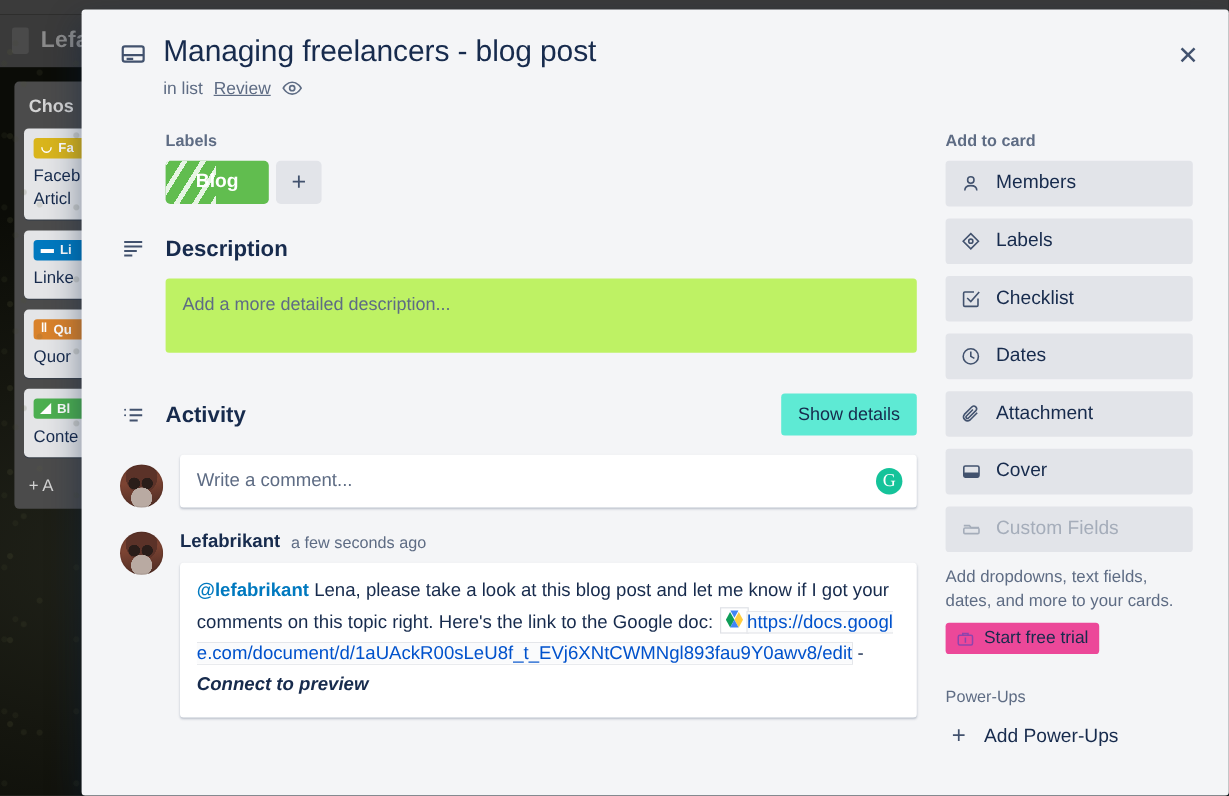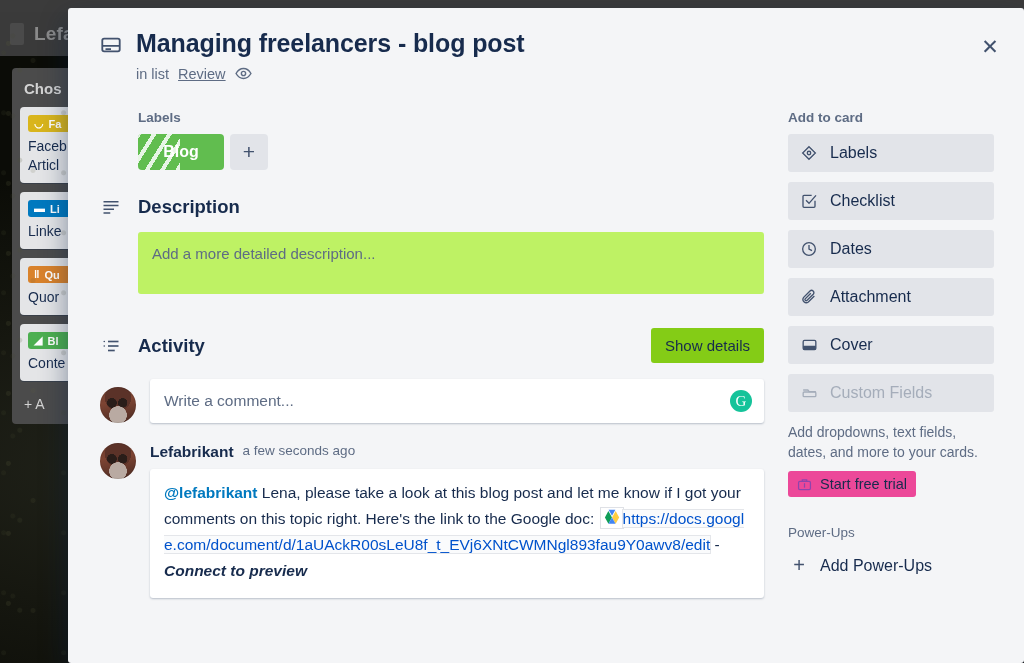--- a/index.html
+++ b/index.html
@@ -90,21 +90,21 @@
     color: #42526e; font-size: 21px; line-height: 1; cursor: pointer;
     background: transparent; border: none; font-family: "Liberation Sans", sans-serif;
   }
 
   .modal-inner { padding: 20px 24px 0 24px; position: relative; height: 100%; }
 
   
   .card-header { display: flex; gap: 14px; padding-left: 8px; }
   .card-header-icon { color: #42526e; flex: 0 0 auto; padding-top: 6px; }
   .card-title {
-    font-size: 25px; font-weight: 700; color: #172b4d; line-height: 30px;
+    font-size: 25px; font-weight: 400; color: #172b4d; line-height: 30px;
     margin: 0; letter-spacing: -0.1px;
   }
   .card-subtitle {
     margin-top: 7px; font-size: 14.5px; color: #5e6c84;
     display: flex; align-items: center; gap: 9px;
   }
   .card-subtitle .list-link {
     color: #5e6c84; text-decoration: underline; cursor: pointer;
   }
   .eye-icon { color: #5e6c84; display: inline-flex; }
@@ -151,21 +151,21 @@
     background: #bef264; border-radius: 3px;
     min-height: 62px; padding: 13px 14px;
     color: #5e6c84; font-size: 15px; cursor: pointer;
   }
 
   .activity-block { margin-top: 34px; }
   .activity-head-row {
     display: flex; align-items: center; justify-content: space-between;
   }
   .show-details-btn {
-    background: #84cc16; border: none; border-radius: 3px;
+    background: #5eead4; border: none; border-radius: 3px;
     color: #172b4d; font-size: 15px; padding: 9px 14px; cursor: pointer;
     font-family: "Liberation Sans", sans-serif;
   }
 
   .avatar {
     width: 36px; height: 36px; border-radius: 50%; flex: 0 0 36px;
     background:
       radial-gradient(circle at 50% 78%, #b9aaa2 0 26%, rgba(185,170,162,0) 27%),
       radial-gradient(circle at 33% 44%, #2a1d19 0 15%, rgba(0,0,0,0) 16%),
       radial-gradient(circle at 63% 44%, #2a1d19 0 15%, rgba(0,0,0,0) 16%),
@@ -188,21 +188,21 @@
     width: 22px; height: 22px; border-radius: 50%;
     background: #15c39a;
     display: flex; align-items: center; justify-content: center;
     color: #fff; font-size: 15px; font-weight: 400; line-height: 1;
     font-family: "Liberation Serif", serif;
     cursor: pointer;
   }
 
   .activity-item { display: flex; gap: 14px; margin-top: 20px; align-items: flex-start; }
   .activity-body { flex: 1 1 auto; }
-  .act-meta { display: flex; align-items: flex-start; gap: 9px; }
+  .act-meta { display: flex; align-items: center; gap: 9px; }
   .act-author { font-size: 15.5px; font-weight: 700; color: #172b4d; }
   .act-time { font-size: 13.5px; color: #5e6c84; }
   .comment-bubble {
     margin-top: 8px; background: #fff; border-radius: 3px;
     box-shadow: 0 1px 2px rgba(9,30,66,.25);
     padding: 11px 14px 14px 14px;
     font-size: 15.5px; line-height: 26px; color: #172b4d;
   }
   .mention { color: #0079bf; font-weight: 700; }
   .gdrive-ic {
@@ -401,20 +401,29 @@
                 </span><a class="comment-link">https://docs.google.com/document/d/1aUAckR00sLeU8f_t_EVj6XNtCWMNgl893fau9Y0awv8/edit</a><span> - </span><span class="connect-preview">Connect to preview</span>
               </div>
             </div>
           </div>
         </div>
       </div>
 
       <div class="col-side">
         <div class="side-head">Add to card</div>
 
+        <div class="side-btn">
+          <span class="sb-ic">
+            <svg width="16" height="16" viewBox="0 0 24 24" fill="none" stroke="#42526e" stroke-width="2">
+              <circle cx="12" cy="7.5" r="4"></circle>
+                <path d="M4.5 20.5c0-4.2 3.4-6 7.5-6s7.5 1.8 7.5 6"></path>
+            </svg>
+          </span>
+          <span>Members</span>
+        </div>
 
         <div class="side-btn">
           <span class="sb-ic">
             <svg width="16" height="16" viewBox="0 0 24 24" fill="none" stroke="#42526e" stroke-width="2">
               <path d="M12 2.5 21.5 12 12 21.5 2.5 12z"></path>
                 <circle cx="12" cy="12" r="2.6"></circle>
             </svg>
           </span>
           <span>Labels</span>
         </div>

